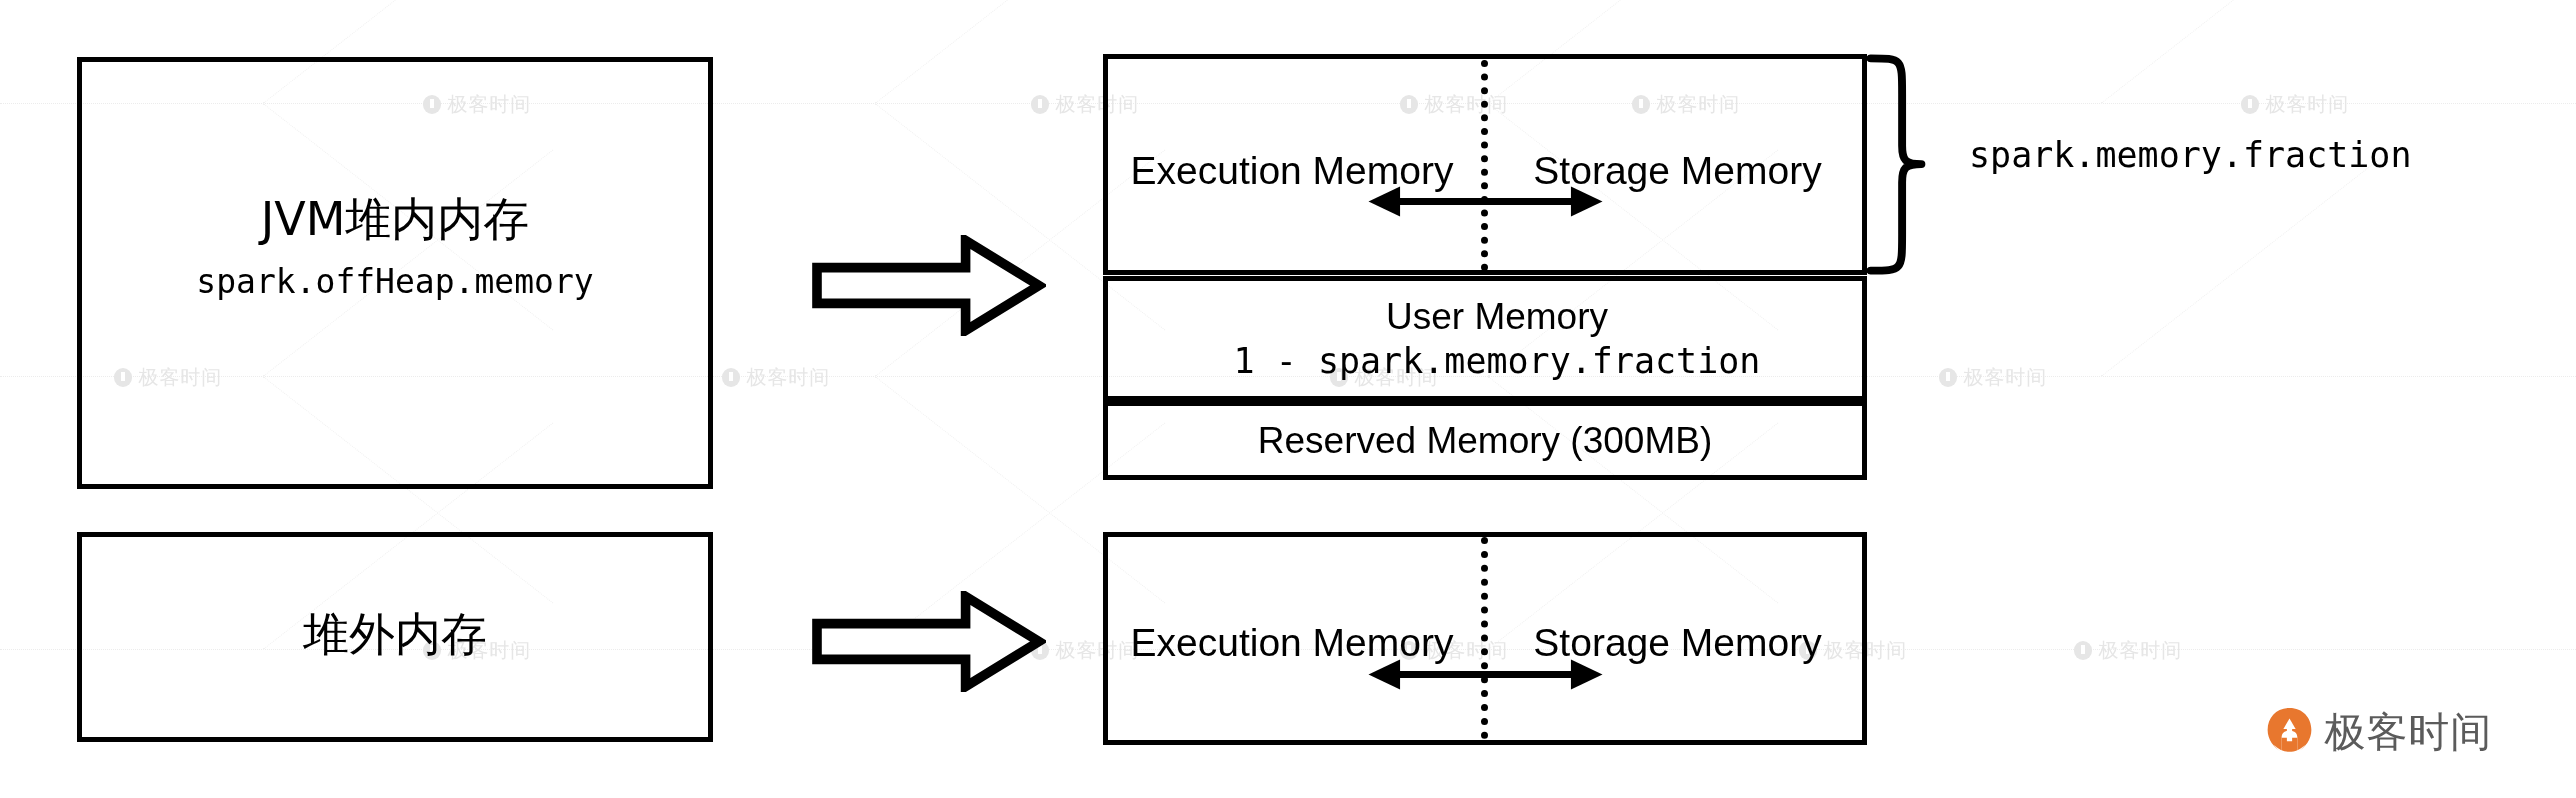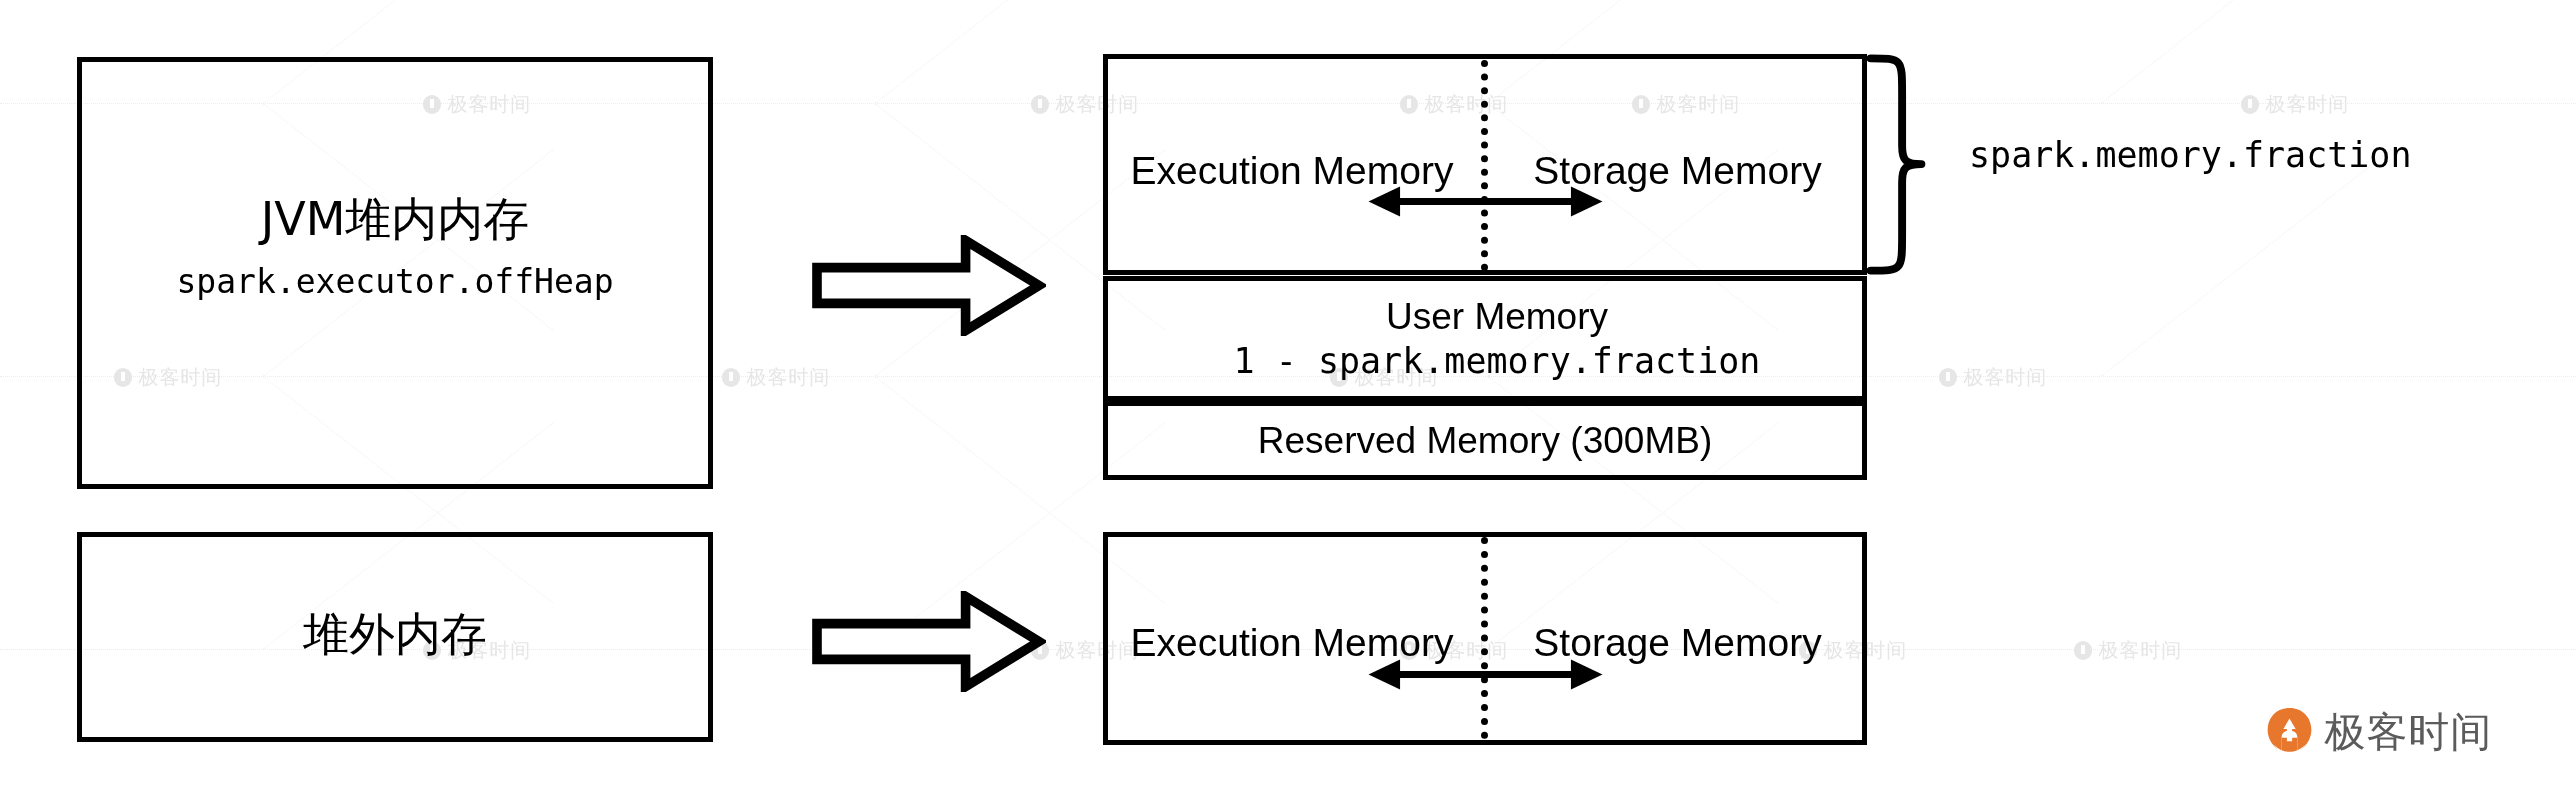--- a/index.html
+++ b/index.html
@@ -229,21 +229,21 @@
       </div>
     <div class="wm-mark" style="left:2074px; top:637px;">
         <span class="wm-dot"></span>
         <span>极客时间</span>
       </div>
   </div>
 
   <div class="box" style="left:77px; top:57px; width:636px; height:432px;"></div>
   <div class="box-inner" style="left:77px; top:57px; width:636px; height:380px;">
     <div class="cn-title">JVM堆内内存</div>
-    <div class="mono" style="font-size:33px; margin-top:15.8px;">spark.executor.offHeap</div>
+    <div class="mono" style="font-size:33px; margin-top:15.8px;">spark.offHeap.memory</div>
   </div>
 
   <div class="block-arrow" style="left:810px; top:235px; width:236px; height:101px;">
     <svg width="236" height="101" viewBox="0 0 270 115">
       <path d="M 8 37 L 178 37 L 178 6 L 262 57.5 L 178 109 L 178 78 L 8 78 Z" fill="#ffffff" stroke="#000000" stroke-width="11" stroke-linejoin="miter"></path>
     </svg>
   </div>
 
   <div class="box" style="left:1103px; top:54px; width:764px; height:221px;"></div>
   <div class="v-dotted" style="left:1481px; top:60px; height:211px;"></div>

